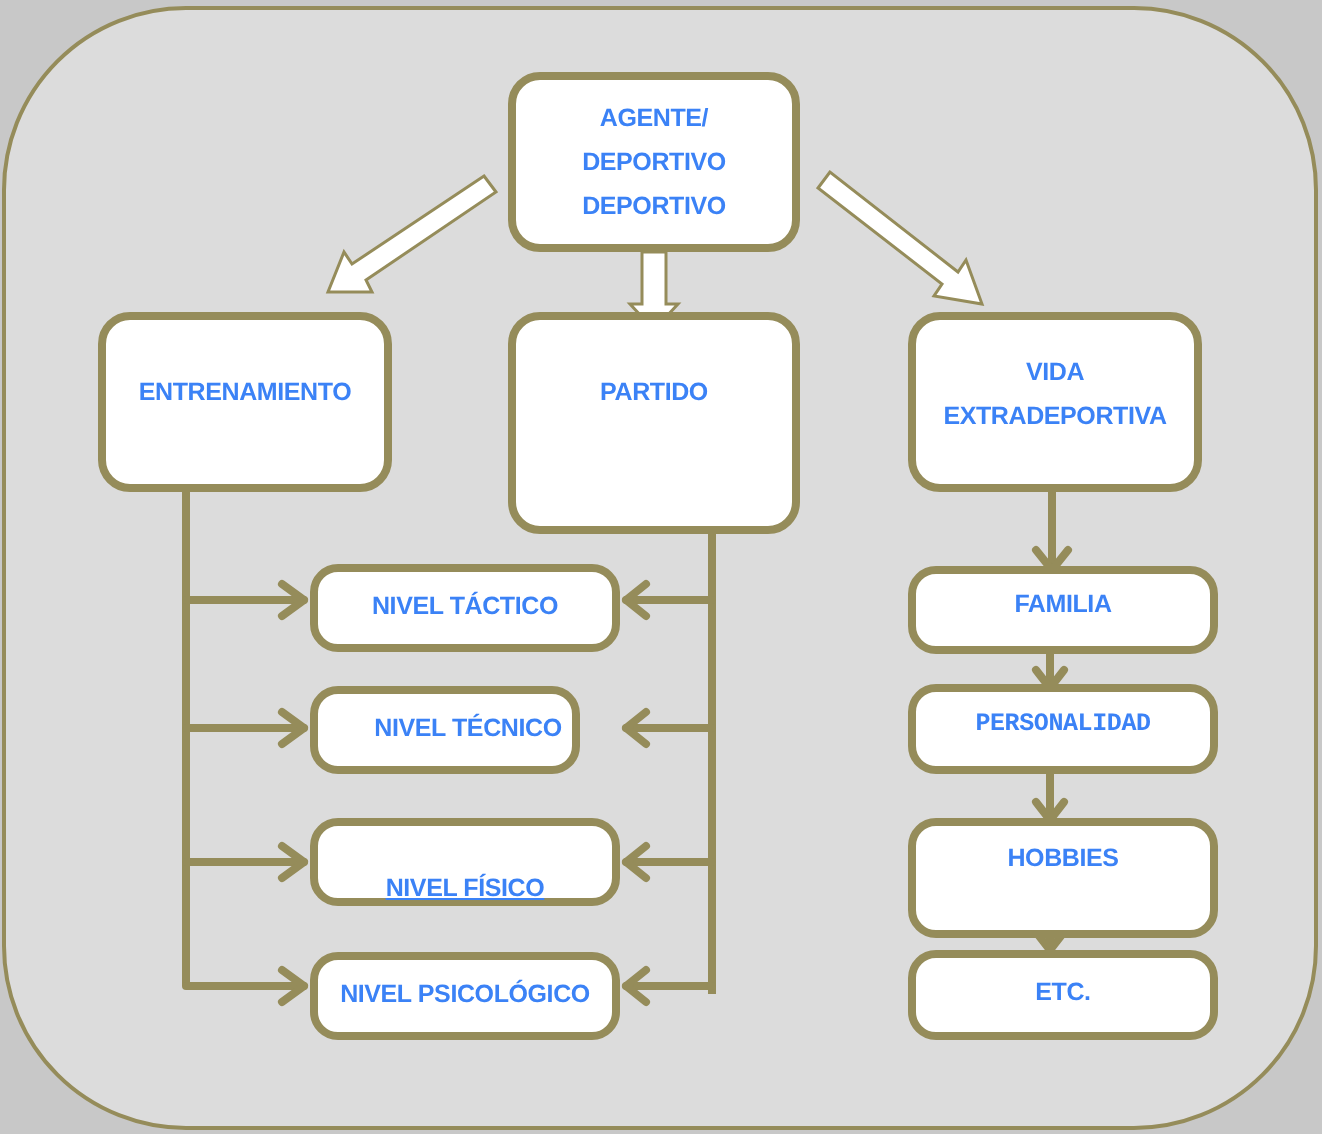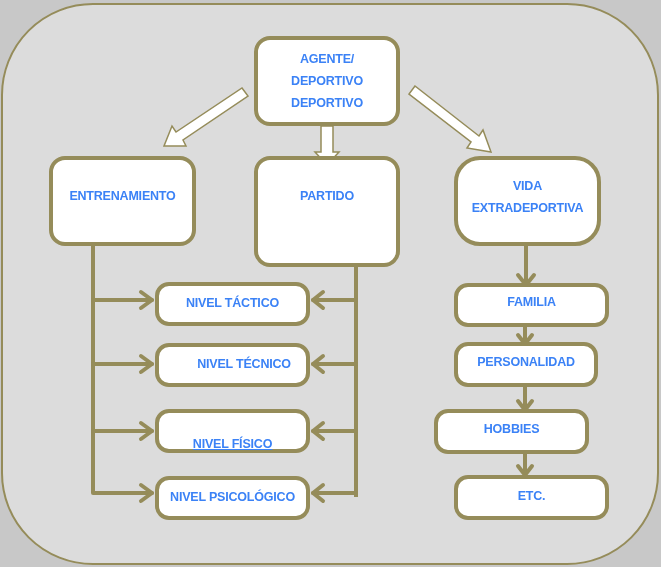--- a/index.html
+++ b/index.html
@@ -126,44 +126,44 @@
 </div>
 
 <div class="box top-t" style="left:49px;top:156px;width:147px;height:90px;border-radius:16px;padding-top:25px;">
   <span class="t">ENTRENAMIENTO</span>
 </div>
 
 <div class="box top-t" style="left:254px;top:156px;width:146px;height:111px;border-radius:16px;padding-top:25px;">
   <span class="t">PARTIDO</span>
 </div>
 
-<div class="box top-t" style="left:454px;top:156px;width:147px;height:90px;border-radius:26px;padding-top:15px;">
+<div class="box top-t" style="left:454px;top:156px;width:147px;height:90px;border-radius:16px;padding-top:15px;">
   <div>
     <span class="t">VIDA</span>
     <span class="t">EXTRADEPORTIVA</span>
   </div>
 </div>
 
 <div class="box top-t" style="left:155px;top:282px;width:155px;height:44px;padding-top:6px;">
   <span class="t">NIVEL TÁCTICO</span>
 </div>
-<div class="box top-t" style="left:155px;top:343px;width:155px;height:44px;padding-top:6px;padding-left:23px;">
+<div class="box top-t" style="left:155px;top:343px;width:135px;height:44px;padding-top:6px;padding-left:23px;">
   <span class="t">NIVEL TÉCNICO</span>
 </div>
 <div class="box top-t" style="left:155px;top:409px;width:155px;height:44px;padding-top:20px;text-decoration:underline;">
   <span class="t">NIVEL FÍSICO</span>
 </div>
 <div class="box top-t" style="left:155px;top:476px;width:155px;height:44px;padding-top:6px;">
   <span class="t">NIVEL PSICOLÓGICO</span>
 </div>
 
 <div class="box top-t" style="left:454px;top:283px;width:155px;height:44px;padding-top:4px;">
   <span class="t">FAMILIA</span>
 </div>
-<div class="box top-t" style="left:454px;top:342px;width:144px;height:45px;padding-top:5px;">
+<div class="box top-t" style="left:454px;top:342px;width:155px;height:45px;padding-top:5px;font-family:Liberation Mono, monospace;">
   <span class="t">PERSONALIDAD</span>
 </div>
-<div class="box top-t" style="left:434px;top:409px;width:155px;height:45px;padding-top:5px;">
+<div class="box top-t" style="left:454px;top:409px;width:155px;height:60px;padding-top:5px;">
   <span class="t">HOBBIES</span>
 </div>
 <div class="box top-t" style="left:454px;top:475px;width:155px;height:45px;padding-top:6px;">
   <span class="t">ETC.</span>
 </div>
 
 </body></html>

